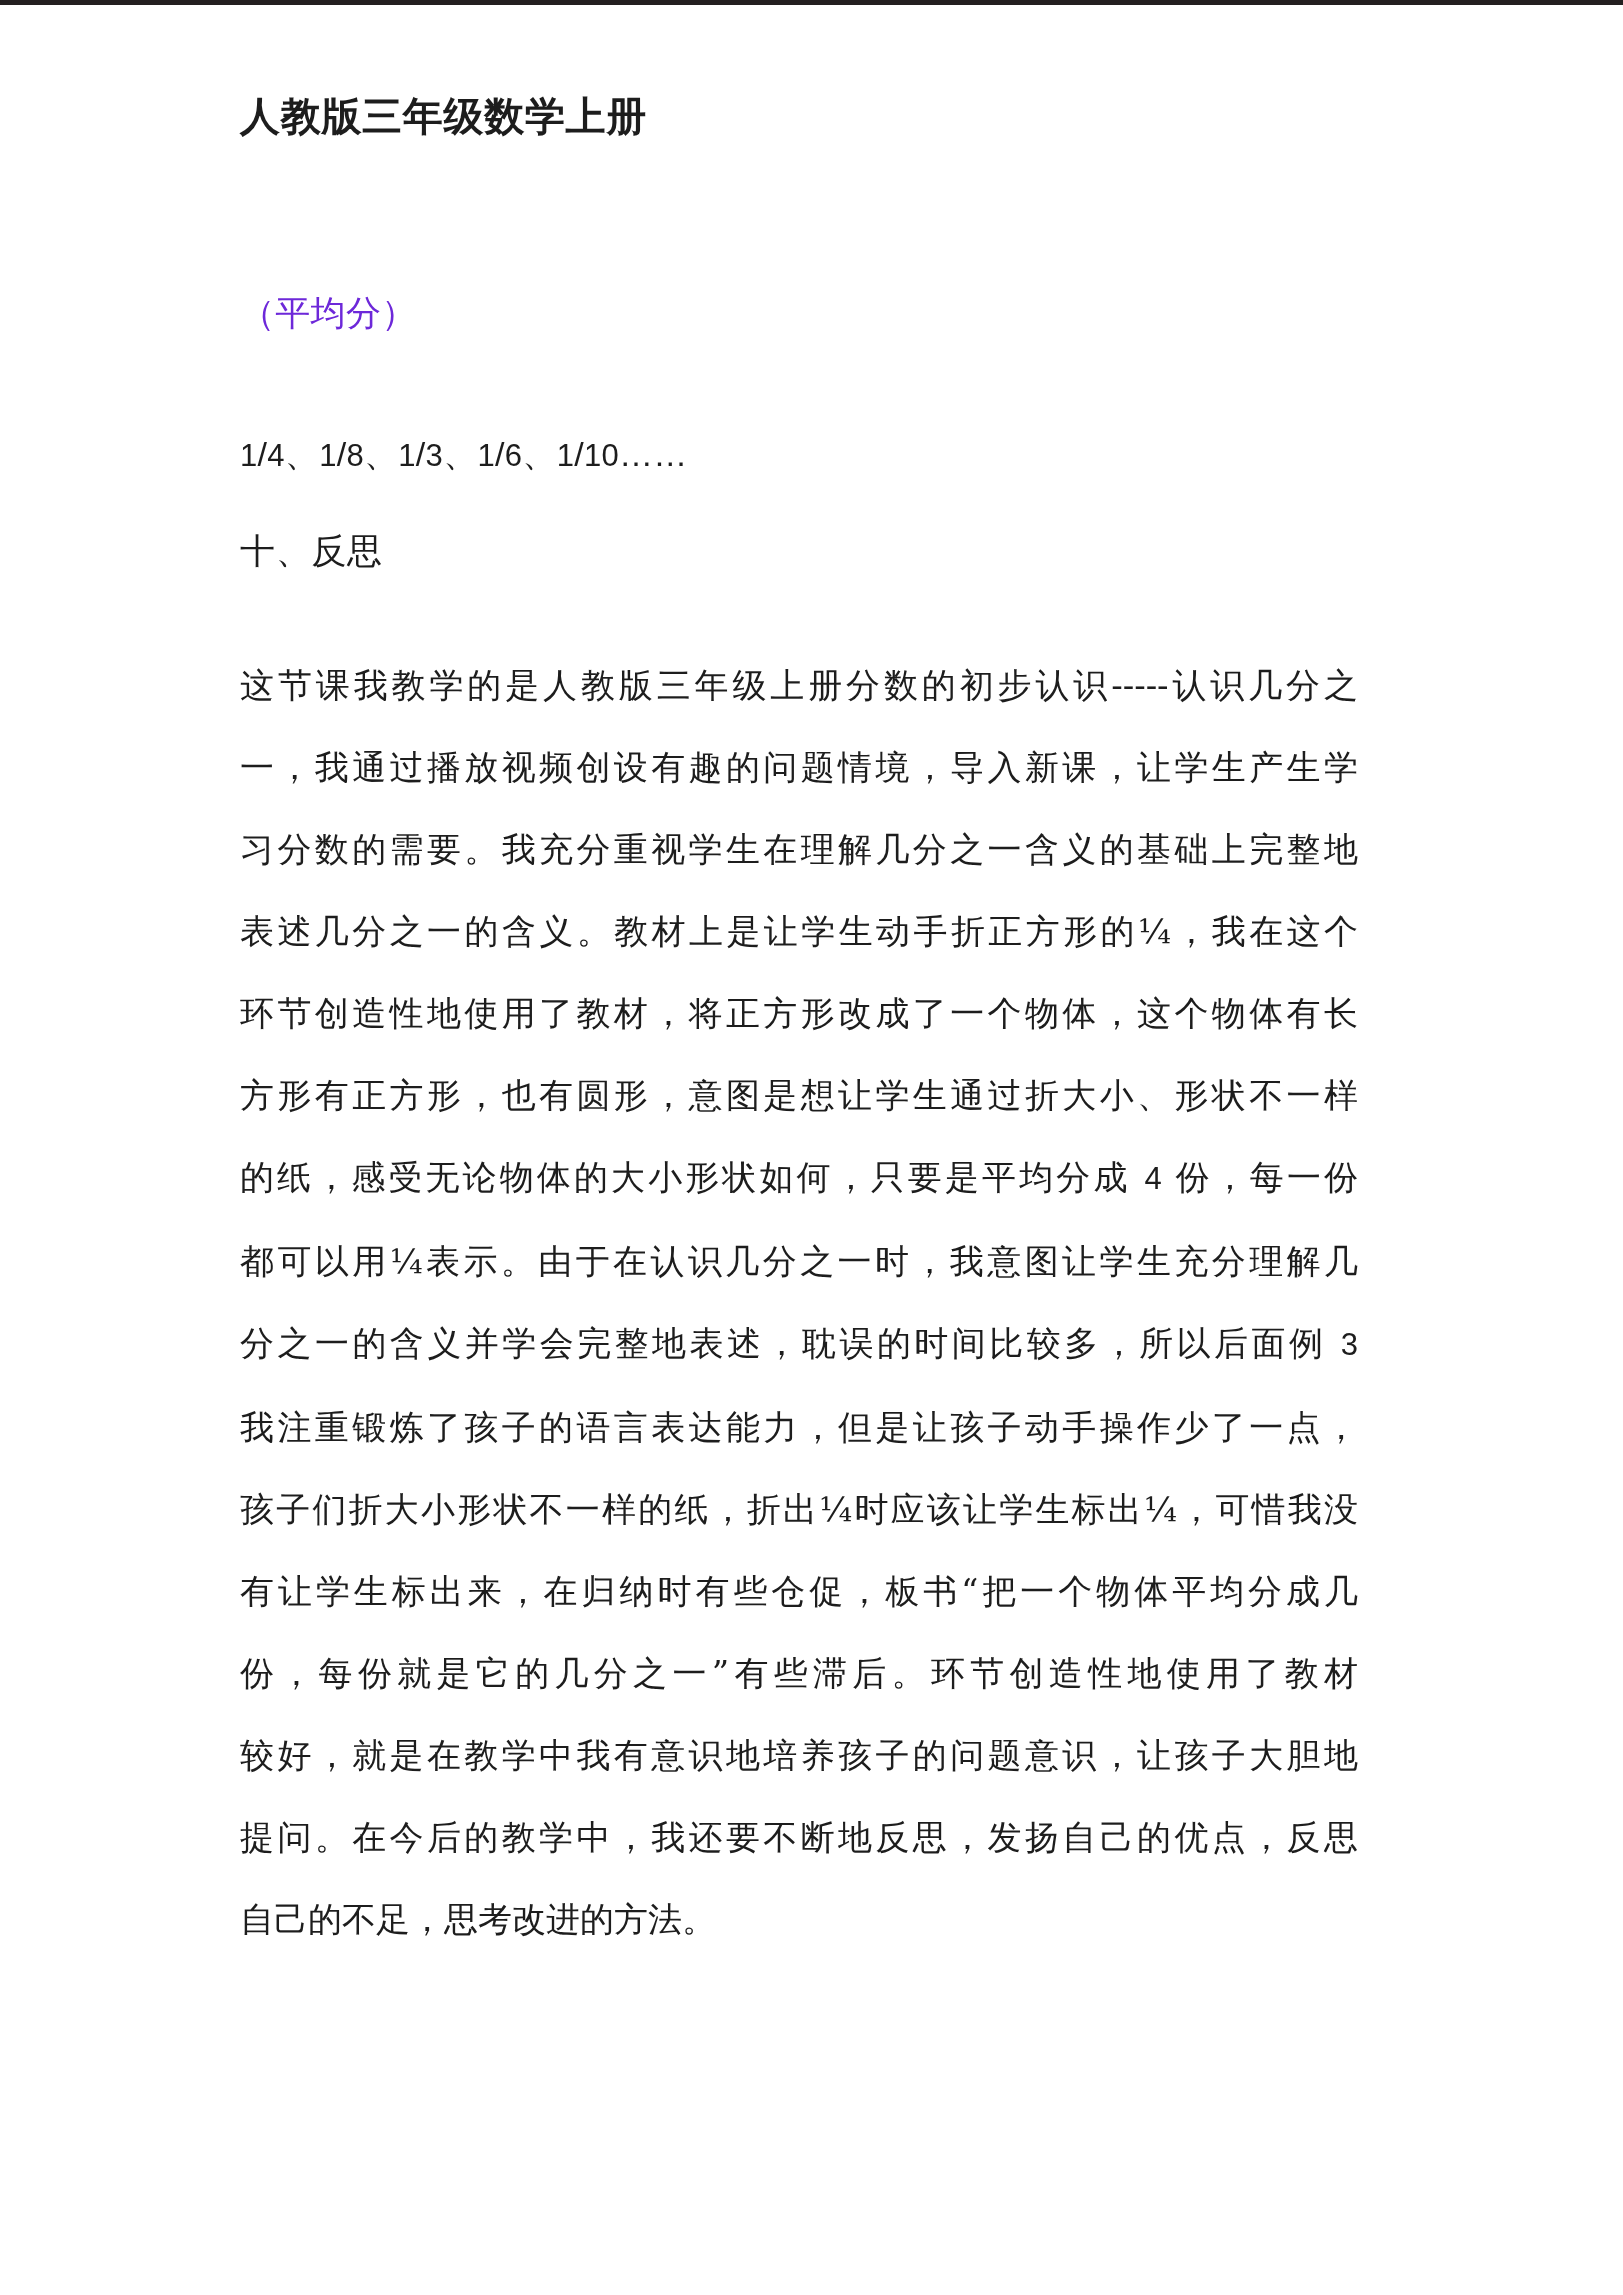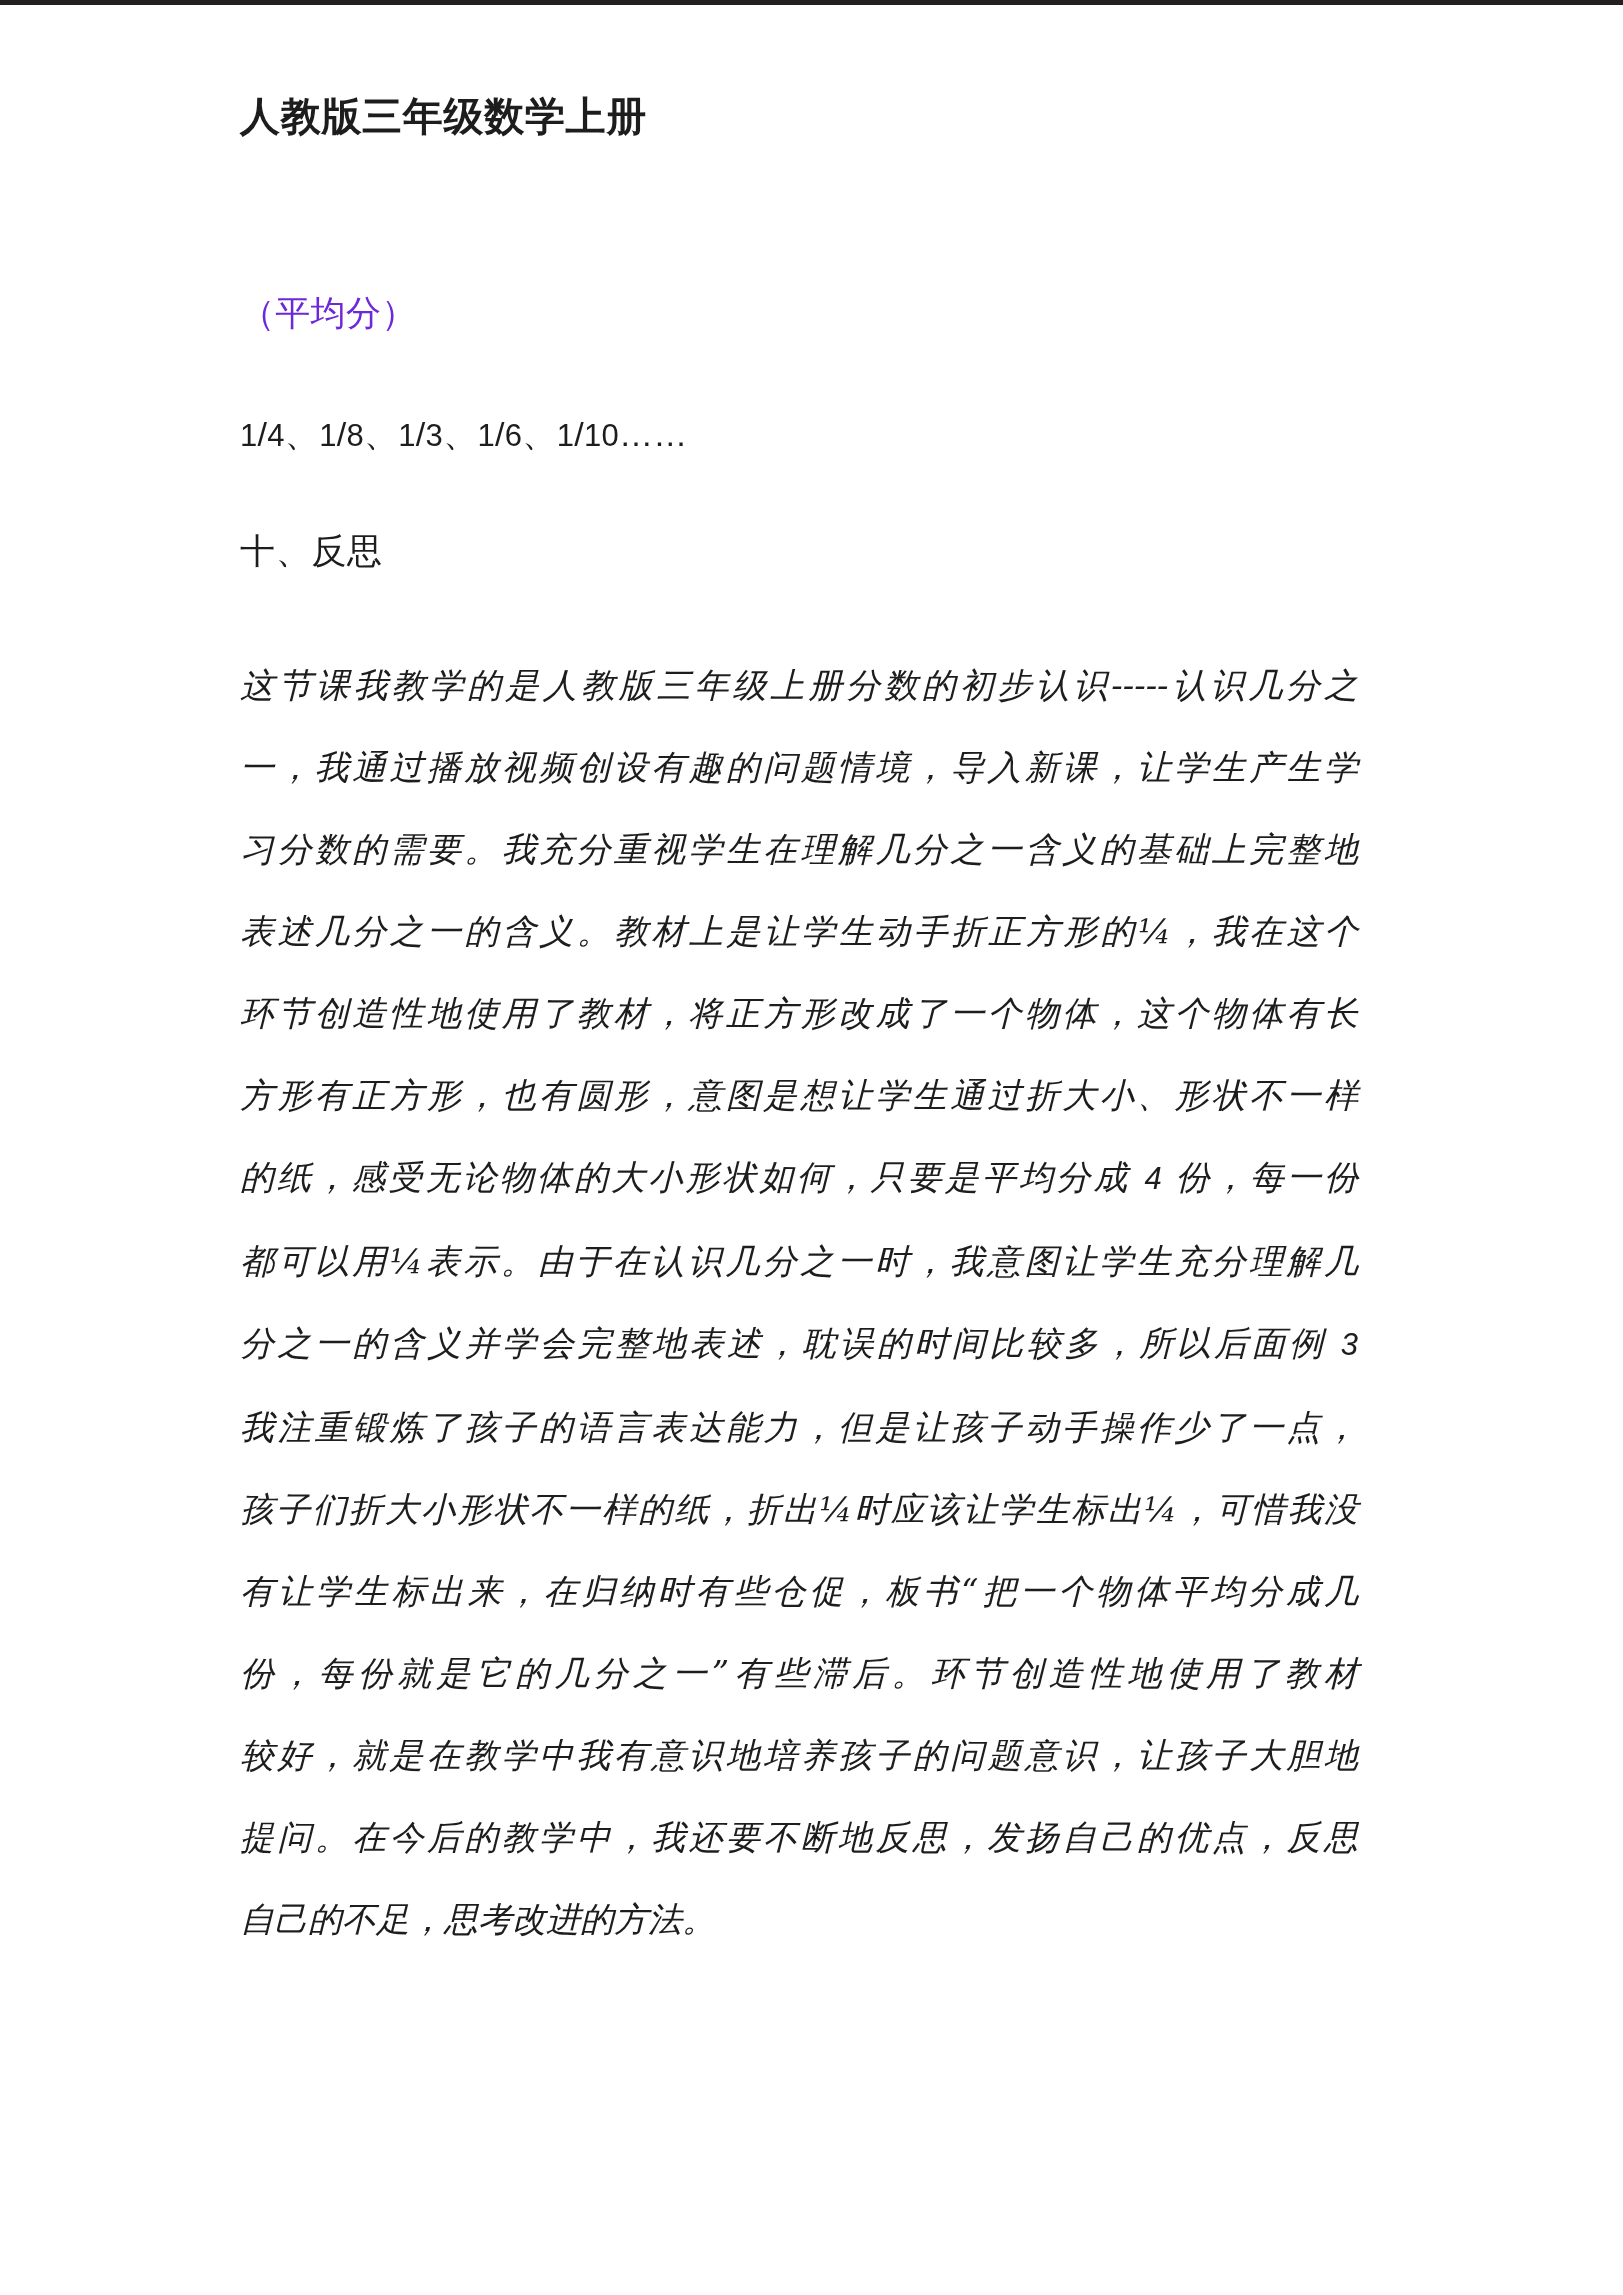--- a/index.html
+++ b/index.html
@@ -53,21 +53,21 @@
     left: 0;
     font-family: "DejaVu Serif", "Liberation Serif", serif;
     font-size: 35px;
     letter-spacing: 0.3px;
     color: #6d28d9;
     white-space: nowrap;
   }
 
   .line-fractions {
     position: absolute;
-    top: 412px;
+    top: 432px;
     left: 0;
     font-family: "Liberation Sans", "DejaVu Sans", sans-serif;
     font-size: 34px;
     letter-spacing: 0.3px;
     color: #1d1d1d;
     white-space: nowrap;
   }
 
   .section-heading {
     position: absolute;
@@ -90,21 +90,20 @@
 
   .body-line {
     font-family: "DejaVu Serif", "Liberation Serif", serif;
     font-size: 34px;
     line-height: 82px;
     color: #1d1d1d;
     text-align: justify;
     text-align-last: justify;
     white-space: nowrap;
     letter-spacing: 0;
-    font-style: italic;
   }
 
   
   .body-line.last {
     text-align-last: left;
     text-align: left;
   }
 
   
   .lat {

